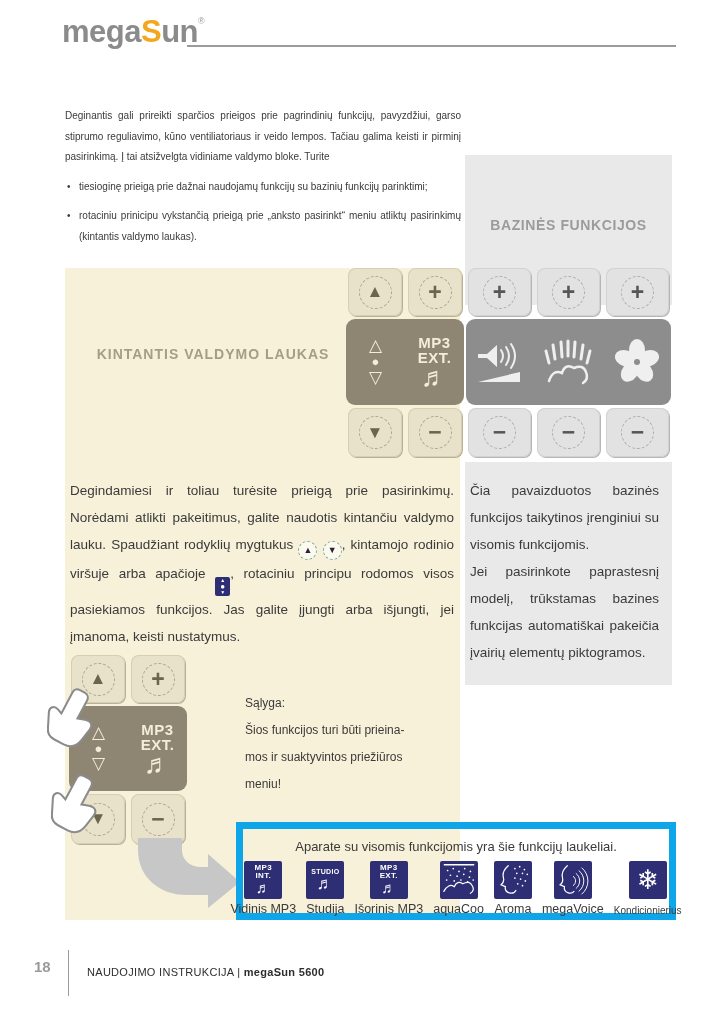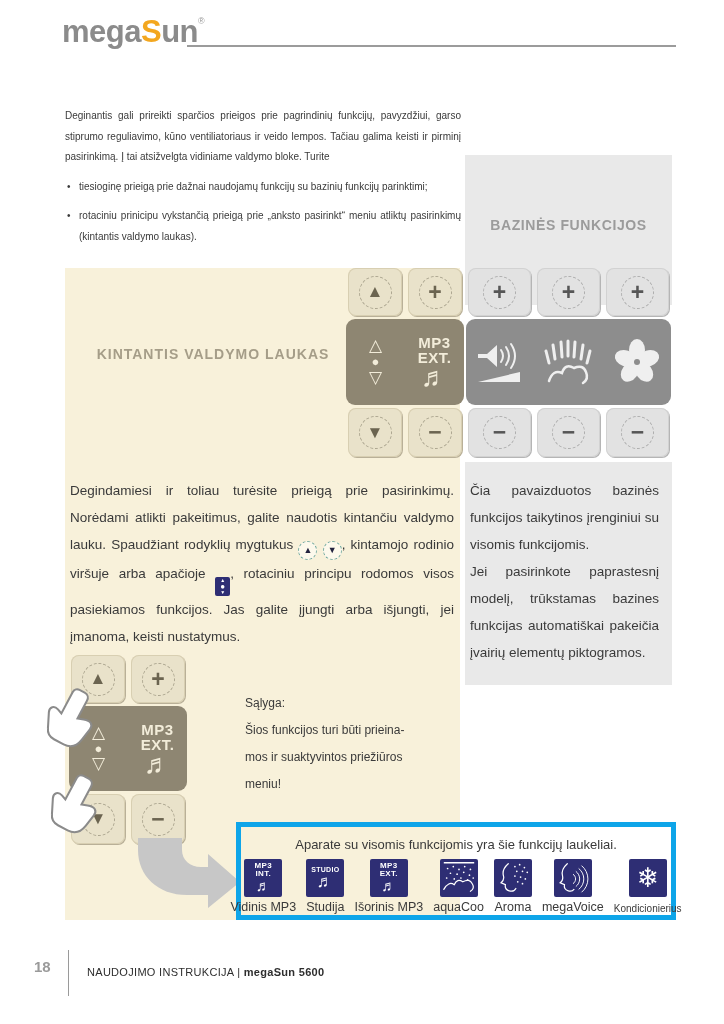--- a/index.html
+++ b/index.html
@@ -73,21 +73,21 @@
   .inline-nav span { display:block; line-height:5px; color:#ffffff; font-size:5px; }
   .inline-nav .dot { font-size:8px; line-height:7px; }
 
   
   .salyga { position:absolute; left:245px; top:690px; width:210px; font-size:12px; line-height:27px; }
   .hand { position:absolute; }
   .gray-arrow { position:absolute; left:128px; top:838px; }
 
   
   .bottom-box { position:absolute; left:236px; top:822px; width:440px; height:98px;
-                border:5px solid #0ea5e9; }
+                border:7px solid #0ea5e9; }
   .bottom-box .bb-title { margin-top:10px; text-align:center; font-size:13px; color:#3a3a3a; }
   .bb-row { display:flex; justify-content:center; align-items:flex-start; margin-top:7px; gap:0; }
   .bb-item { display:flex; flex-direction:column; align-items:center; padding:0 5px; }
   .bb-sq { width:38px; height:38px; background:#2e2e74; border-radius:2px; display:flex;
            flex-direction:column; align-items:center; justify-content:center; overflow:hidden; }
   .bb-sq .l1 { color:#fff; font-size:8px; font-weight:bold; line-height:8px; letter-spacing:0.3px; }
   .bb-sq .nt { color:#fff; font-size:15px; line-height:16px; }
   .bb-sq .snow { color:#fff; font-size:27px; line-height:30px; }
   .bb-label { margin-top:3px; font-size:12.5px; color:#3a3a3a; white-space:nowrap; }
   .bb-label.small { font-size:10px; margin-top:6px; }

